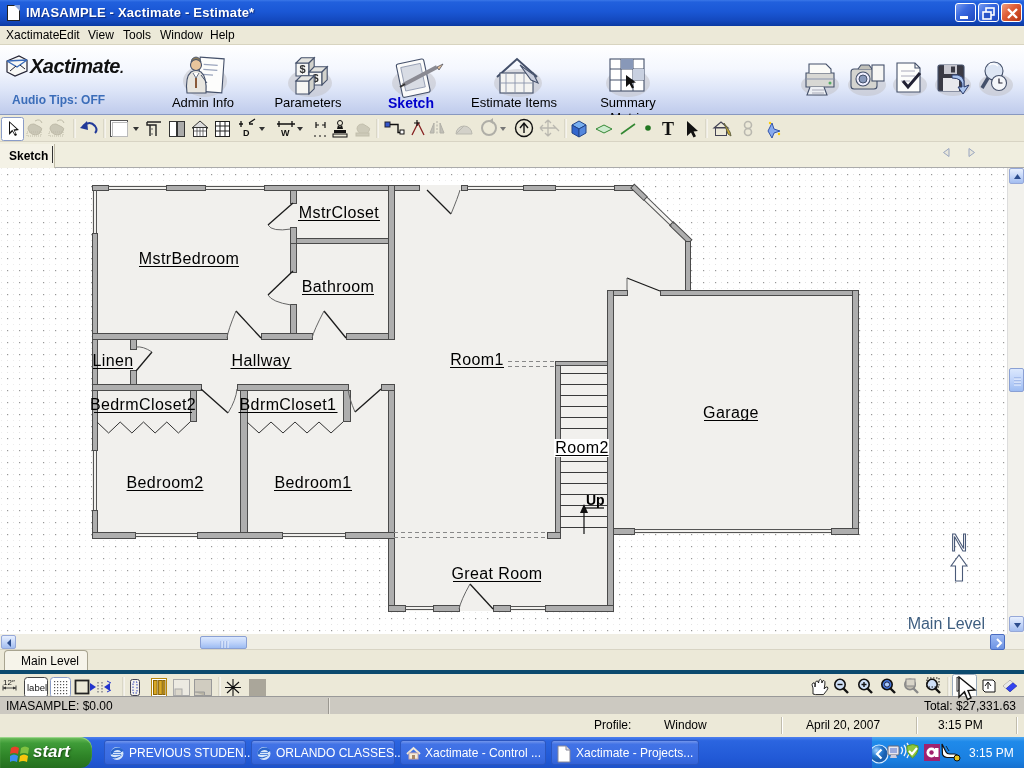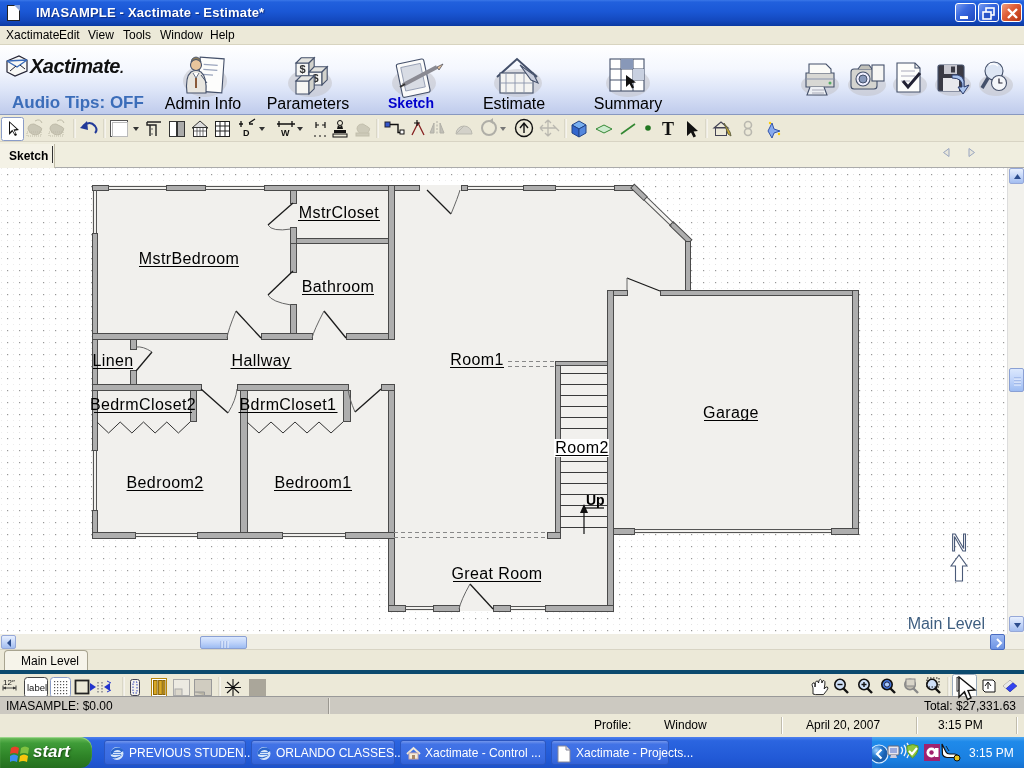--- a/index.html
+++ b/index.html
@@ -3,33 +3,33 @@
 <style>
 *{margin:0;padding:0;box-sizing:border-box}
 html,body{width:1024px;height:768px;overflow:hidden}
 body{font-family:"Liberation Sans",sans-serif;background:#ece9d8;position:relative}
 #screen{position:absolute;left:0;top:0;width:1024px;height:768px}
 .abs{position:absolute}
 
 #titlebar{left:0;top:0;width:1024px;height:26px;background:linear-gradient(180deg,#3a77e8 0%,#2160dd 8%,#1a57d5 45%,#1348bd 80%,#0d3da8 96%,#0a37a0 100%);}
 #titlebar .doc{left:7px;top:5px;width:13px;height:16px;background:#fff;border:1px solid #222;}
 #titlebar .doc:after{content:"";position:absolute;right:-1px;top:-1px;border:3px solid #8aa6e0;border-left-color:transparent;border-bottom-color:transparent}
-#titlebar .ttext{left:36px;top:5px;color:#fff;font-size:13px;font-weight:bold;letter-spacing:0.2px;text-shadow:1px 1px 1px #0a2a80}
+#titlebar .ttext{left:26px;top:5px;color:#fff;font-size:13px;font-weight:bold;letter-spacing:0.2px;text-shadow:1px 1px 1px #0a2a80}
 .winbtn{top:3px;width:21px;height:19px;border:1px solid #fff;border-radius:3px;}
 #btnmin,#btnmax{background:linear-gradient(135deg,#7a9cf0 0%,#3969e0 40%,#1d47c0 100%)}
 #btnclose{background:linear-gradient(135deg,#f0a080 0%,#e0603a 40%,#b53210 100%)}
 .winbtn svg{position:absolute;left:0;top:0}
 
 #menubar{left:0;top:26px;width:1024px;height:19px;background:#ece9d8;border-bottom:1px solid #d8d4c0;font-size:12px;color:#000}
 #menubar span{position:absolute;top:2px}
 
 #toolbar1{left:0;top:45px;width:1024px;height:70px;background:linear-gradient(180deg,#ffffff 0%,#f4f7fe 35%,#dde5f8 65%,#bfcbec 100%);border-bottom:1px solid #8898c0}
 #logo{left:5px;top:8px}
-#audiotips{left:12px;top:48px;font-size:17px;font-weight:bold;color:#3b6db9}
-.biglabel{top:50px;font-size:16px;color:#000;text-align:center;width:90px}
+#audiotips{left:12px;top:48px;font-size:12px;font-weight:bold;color:#3b6db9}
+.biglabel{top:50px;font-size:13px;color:#000;text-align:center;width:90px}
 #sketchlabel{color:#0000cc;font-weight:bold;font-size:14px}
 
 #toolbar2{left:0;top:115px;width:1024px;height:27px;background:#ece9d8;border-bottom:1px solid #d8d4c4}
 
 #tabrow{left:0;top:142px;width:1024px;height:26px;background:#f0eedf;border-bottom:1px solid #aaa}
 #tabrow .stab{left:0px;top:2px;width:55px;height:24px;background:#f4f2e6;border-right:1px solid #c0bca8;font-size:12px;font-weight:bold;padding:5px 0 0 9px}
 #tabrow .caret{left:52px;top:4px;width:1px;height:17px;background:#333}
 
 #canvas{left:0;top:168px;width:1007px;height:466px;background:#fff}
 
@@ -570,21 +570,21 @@
         <div class="tlabel">ORLANDO CLASSES...</div>
       </div>
     <div class="taskbtn abs" style="left:400px;width:146px">
         <svg class="abs" style="left:4px;top:4px" width="17" height="17">
           <path d="M2,9 L8.5,3 L15,9" fill="none" stroke="#f0e8d8" stroke-width="2"></path>
           <rect x="4" y="8" width="9" height="6" fill="#f4ecd8" stroke="#caa"></rect>
           <rect x="7" y="10" width="3" height="4" fill="#a86"></rect>
         </svg>
         <div class="tlabel">Xactimate - Control ...</div>
       </div>
-    <div class="taskbtn abs" style="left:551px;width:118px">
+    <div class="taskbtn abs" style="left:551px;width:148px">
         <svg class="abs" style="left:5px;top:4px" width="15" height="18">
           <path d="M1,1 h8 l4,4 v12 h-12 z" fill="#fff" stroke="#889"></path>
           <path d="M9,1 v4 h4" fill="#dde" stroke="#889"></path>
         </svg>
         <div class="tlabel">Xactimate - Projects...</div>
       </div>
     <div id="tray" class="abs">
         <svg class="abs" style="left:0;top:0" width="152" height="31">
       <defs>
             <radialGradient id="trb" cx="0.35" cy="0.3">

